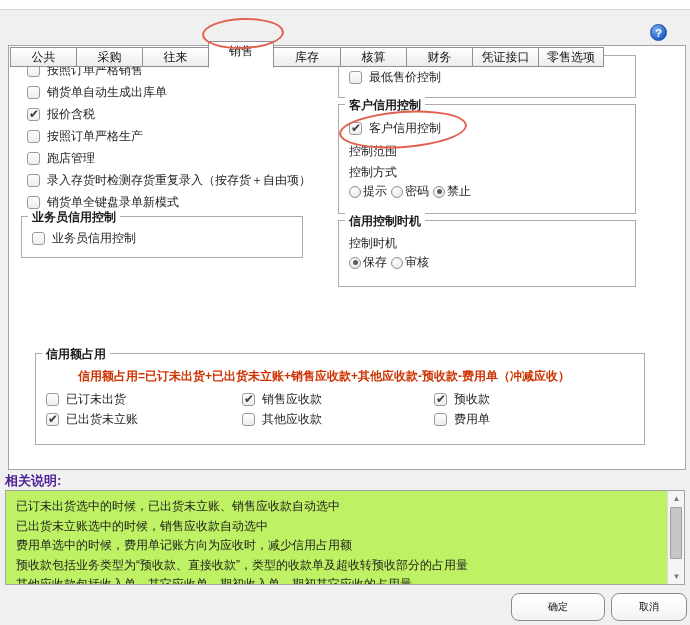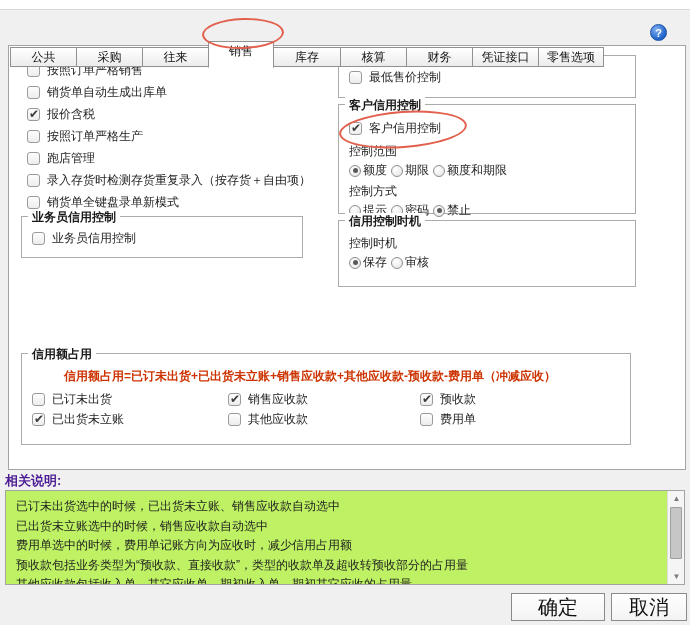--- a/index.html
+++ b/index.html
@@ -62,22 +62,22 @@
     background:#bef264; border:1px solid #a3a3a3; overflow:hidden; }
   .notesinner { padding:6px 26px 0 10px; line-height:19.5px; }
   .scrollbar { position:absolute; right:0; top:0; width:17px; height:93px;
     background:#f5f5f5; border-left:1px solid #dcdcdc; }
   .sbtn { position:absolute; left:0; width:17px; height:15px; text-align:center;
     color:#7a7a7a; font-size:8px; line-height:15px; cursor:pointer; }
   .sbtn.up { top:0; } .sbtn.down { bottom:0; }
   .sthumb { position:absolute; left:2px; top:16px; width:12px; height:52px;
     background:#c6c6c6; border:1px solid #9f9f9f; border-radius:1px; cursor:grab; }
   
-  .btn { position:absolute; top:593px; height:28px; border:1px solid #8a8a8a; border-radius:0;
-    background:linear-gradient(#ffffff,#f3f3f3); font-size:20px; color:#111;
+  .btn { position:absolute; top:593px; height:28px; border:1px solid #8a8a8a; border-radius:8px;
+    background:linear-gradient(#ffffff,#f3f3f3); font-size:10px; color:#111;
     font-family:inherit; cursor:pointer; text-align:center; }
   .btn.ok { left:511px; width:94px; }
   .btn.cancel { left:611px; width:76px; }
 </style>
 </head>
 <body>
 
 <div class="topstrip"></div>
 <div class="help">?</div>
 
@@ -149,34 +149,20 @@
   </div>
 
   <div class="grp" style="left:329px;top:58px;width:298px;height:110px;">
     <div class="gtitle">客户信用控制</div>
     <div class="ginner" style="top:12px;">
       <div class="optrow">
         <span class="cb checked"></span>
         <span>客户信用控制</span>
       </div>
       <div class="sublabel">控制范围</div>
-      <div class="rdrow">
-        <span class="rditem">
-          <span class="rd checked"></span>
-          <span>额度</span>
-        </span>
-        <span class="rditem">
-          <span class="rd"></span>
-          <span>期限</span>
-        </span>
-        <span class="rditem">
-          <span class="rd"></span>
-          <span>额度和期限</span>
-        </span>
-      </div>
       <div class="sublabel">控制方式</div>
       <div class="rdrow">
         <span class="rditem">
           <span class="rd"></span>
           <span>提示</span>
         </span>
         <span class="rditem">
           <span class="rd"></span>
           <span>密码</span>
         </span>
@@ -200,21 +186,21 @@
           <span>保存</span>
         </span>
         <span class="rditem">
           <span class="rd"></span>
           <span>审核</span>
         </span>
       </div>
     </div>
   </div>
 
-  <div class="grp" style="left:12px;top:307px;width:610px;height:92px;">
+  <div class="grp" style="left:26px;top:307px;width:610px;height:92px;">
     <div class="gtitle">信用额占用</div>
     <div class="ginner" style="left:2px;top:10px;right:2px;">
       <div class="formula" style="color:#cc3300;">信用额占用=已订未出货+已出货未立账+销售应收款+其他应收款-预收款-费用单（冲减应收）</div>
       <div class="usagegrid">
         <div class="optrow">
           <span class="cb"></span>
           <span>已订未出货</span>
         </div>
         <div class="optrow">
           <span class="cb checked"></span>

